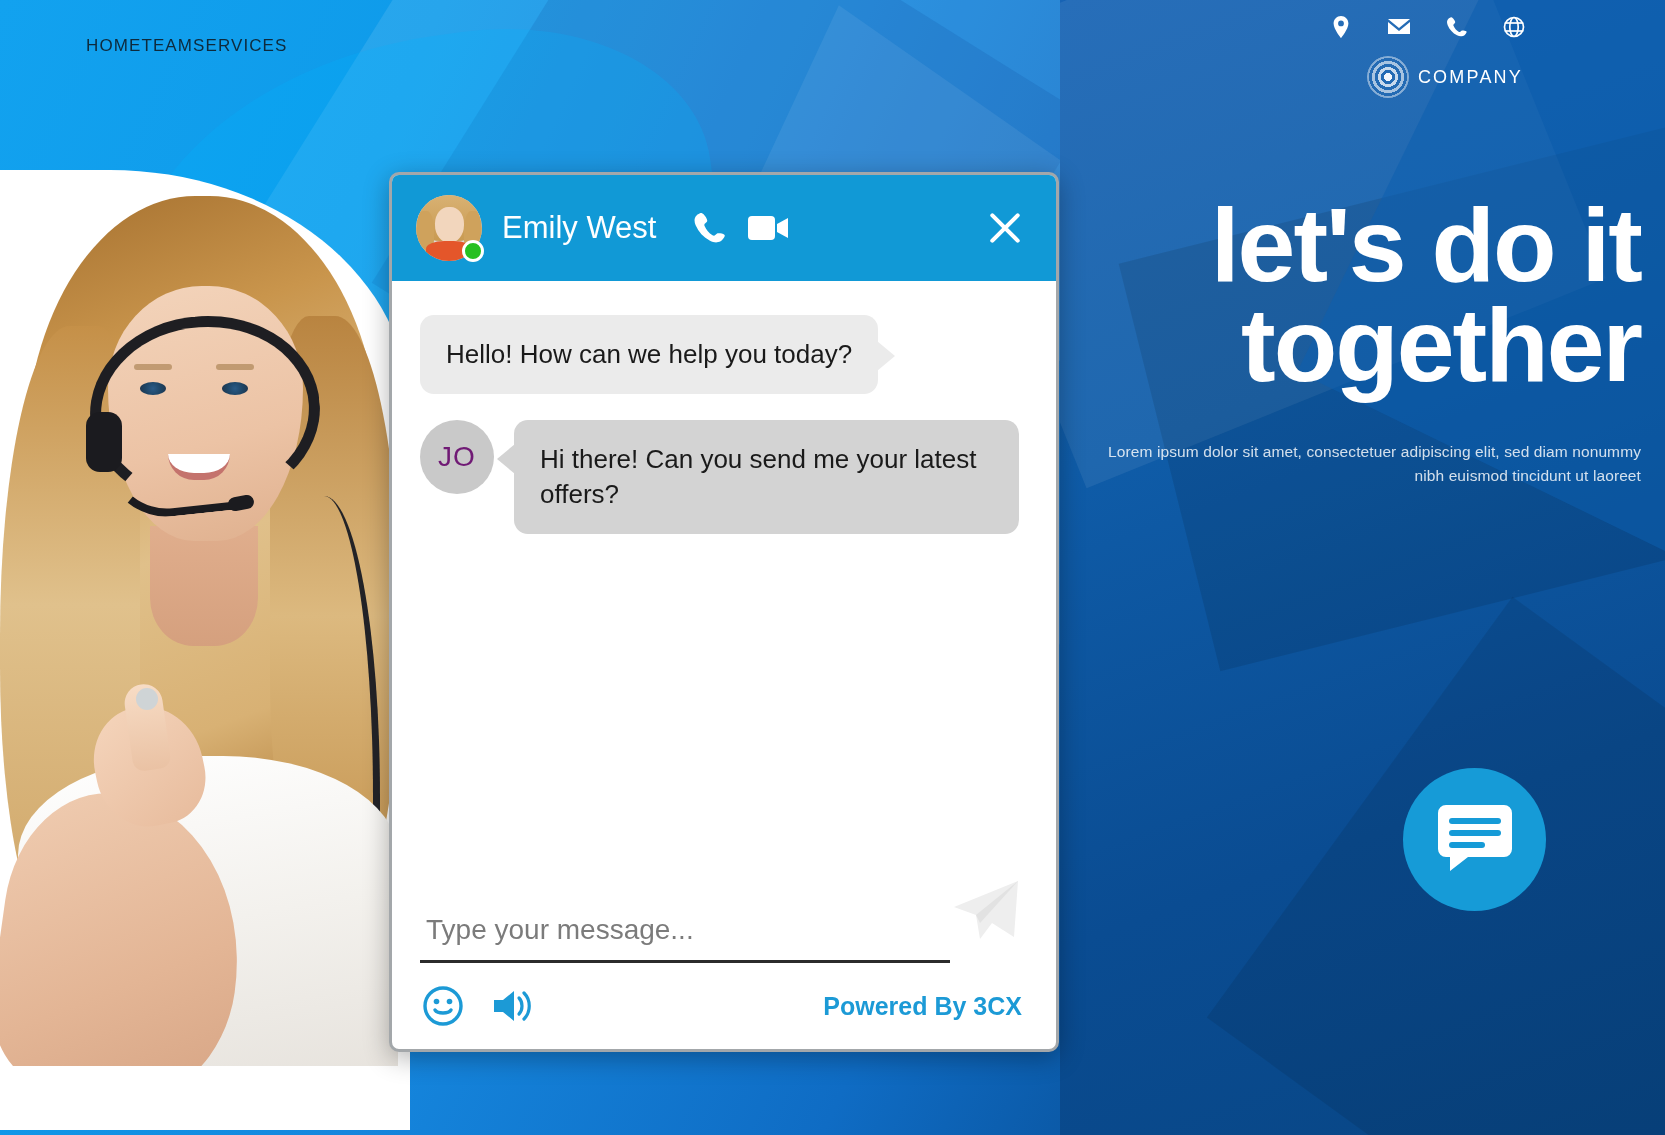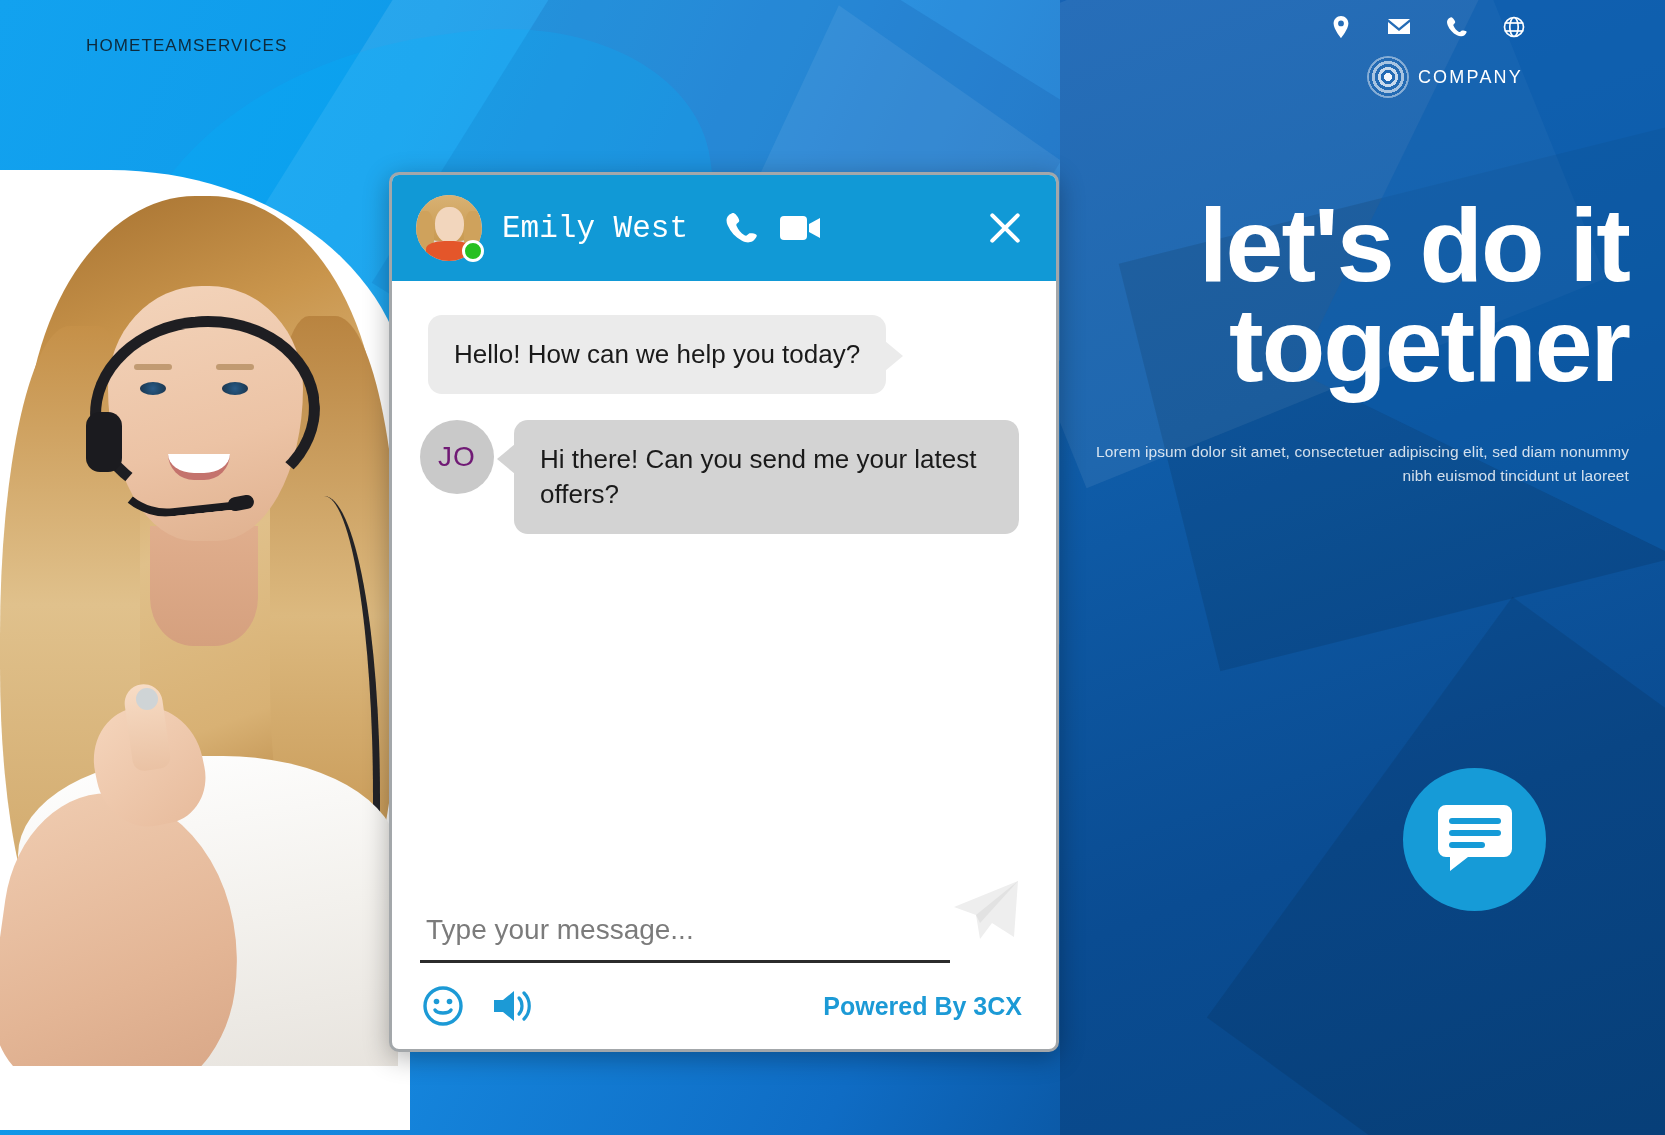--- a/index.html
+++ b/index.html
@@ -196,21 +196,21 @@
         rgba(255,255,255,0) 10px 13px,
         rgba(255,255,255,.6) 13px 16px,
         rgba(255,255,255,0) 16px 19px,
         rgba(255,255,255,.45) 19px 21px,
         rgba(255,255,255,0) 21px);
   }
   .brand-text { color: #fff; font-size: 18px; letter-spacing: 2.2px; }
 
   
   .hero {
-    position: absolute; right: 36px; top: 196px; width: 560px;
+    position: absolute; right: 24px; top: 196px; width: 560px;
     text-align: right; z-index: 20;
   }
   .hero h1 {
     color: #ffffff; font-size: 104px; line-height: .96; font-weight: 700;
     letter-spacing: -2px;
   }
   .hero p {
     margin-top: 44px; color: rgba(255,255,255,.82); font-size: 15.5px;
     line-height: 1.55; letter-spacing: .1px;
   }
@@ -291,41 +291,41 @@
     background: #f2d6bd; border-radius: 46% 46% 50% 50%;
   }
   .chat-avatar .av-shirt {
     position: absolute; left: 10px; bottom: 0px; width: 46px; height: 20px;
     background: #e4562a; border-radius: 40% 40% 0 0;
   }
   .status-dot {
     position: absolute; right: -2px; bottom: -1px; width: 22px; height: 22px;
     border-radius: 50%; background: #27c022; border: 3px solid #ffffff;
   }
-  .chat-title { color: #ffffff; font-size: 31px; font-weight: 400; font-family: Liberation Mono, monospace; }
+  .chat-title { color: #ffffff; font-size: 31px; font-weight: 400; }
   .hdr-actions { display: flex; align-items: center; gap: 22px; margin-left: 18px; }
   .hdr-actions .ic { color: #ffffff; cursor: pointer; display: inline-flex; }
   .chat-close {
     position: absolute; right: 32px; top: 50%; transform: translateY(-50%);
     color: #ffffff; cursor: pointer; display: inline-flex;
   }
 
   .chat-body {
     flex: 1 1 auto; padding: 34px 28px 10px 28px; background: #ffffff;
     position: relative; overflow: hidden;
   }
 
   .msg-row { display: flex; margin-bottom: 26px; }
   .msg-row.left { justify-content: flex-start; align-items: flex-start; }
 
   .bubble {
     position: relative; border-radius: 14px; padding: 22px 26px;
     font-size: 26px; color: #1a1a1a; line-height: 1.35; max-width: 520px;
   }
-  .bubble.light { background: #ebebeb; margin-left: 8px; }
+  .bubble.light { background: #ebebeb; }
   .bubble.dark  { background: #d3d3d3; }
 
   
   .bubble.tail-r::after {
     content: ""; position: absolute; right: -17px; top: 26px;
     border-top: 15px solid transparent; border-bottom: 15px solid transparent;
     border-left: 18px solid #ebebeb;
   }
   
   .bubble.tail-l::before {

